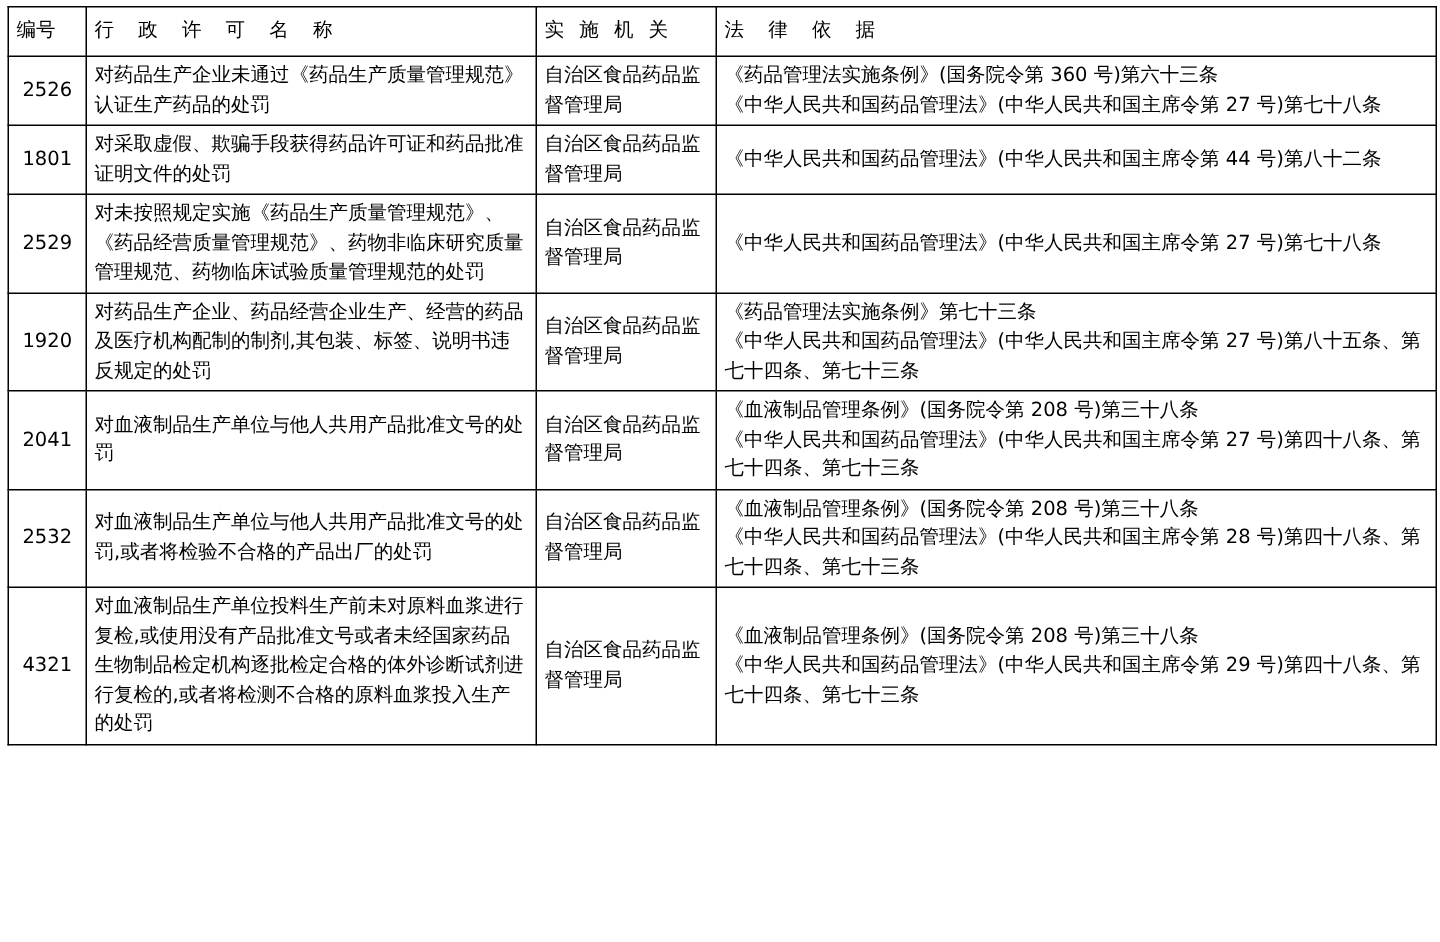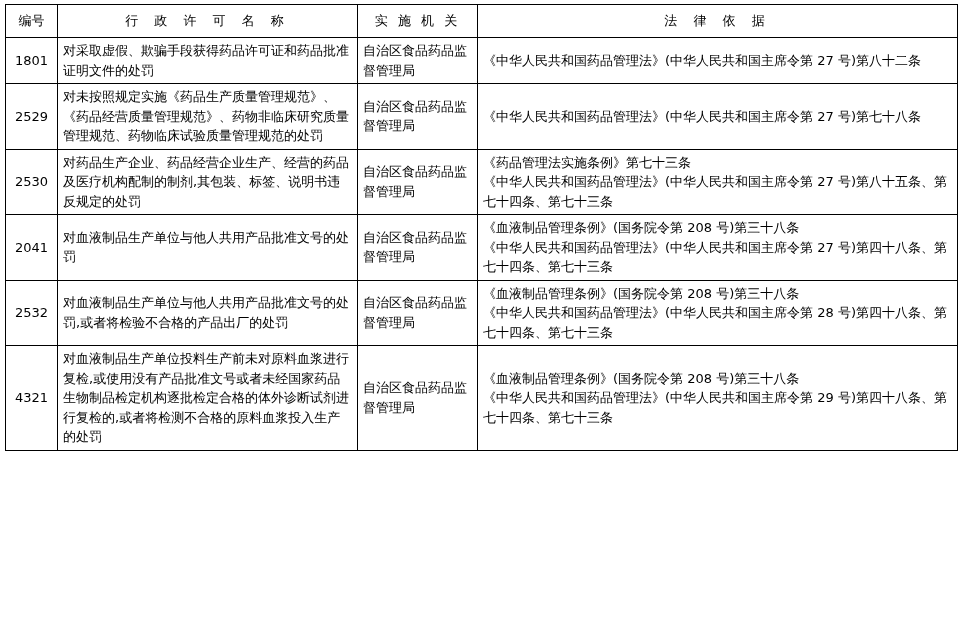--- a/index.html
+++ b/index.html
@@ -29,21 +29,21 @@
   table.doc-table th,
   table.doc-table td {
     border: 1px solid #000000;
     vertical-align: middle;
     padding: 3px 5px;
     font-size: 13px;
     line-height: 1.5;
   }
   thead th {
     font-weight: normal;
-    text-align: center;
+    text-align: left;
     height: 26px;
     padding: 2px 4px;
     font-size: 14px;
     margin-top: 24px;
   }
   .th-spread {
     letter-spacing: 6px;
     padding-left: 6px;
   }
   .th-spread-sm {
@@ -94,33 +94,42 @@
     <thead>
       <tr>
         <th>编号</th>
         <th class="th-spread">行 政 许 可 名 称</th>
         <th class="th-spread-sm">实 施 机 关</th>
         <th class="th-spread">法 律 依 据</th>
       </tr>
     </thead>
     <tbody>
       <tr>
+        <td class="num">2526</td>
+        <td class="name">对药品生产企业未通过《药品生产质量管理规范》认证生产药品的处罚</td>
+        <td class="org">自治区食品药品监督管理局</td>
+        <td class="law">
+            <span class="law-line">《药品管理法实施条例》(国务院令第 360 号)第六十三条</span>
+            <span class="law-line">《中华人民共和国药品管理法》(中华人民共和国主席令第 27 号)第七十八条</span>
+          </td>
+      </tr>
+      <tr>
         <td class="num">1801</td>
         <td class="name">对采取虚假、欺骗手段获得药品许可证和药品批准证明文件的处罚</td>
         <td class="org">自治区食品药品监督管理局</td>
-        <td class="law">《中华人民共和国药品管理法》(中华人民共和国主席令第 27 号)第八十二条</td>
+        <td class="law">《中华人民共和国药品管理法》(中华人民共和国主席令第 44 号)第八十二条</td>
       </tr>
       <tr>
         <td class="num">2529</td>
         <td class="name">对未按照规定实施《药品生产质量管理规范》、《药品经营质量管理规范》、药物非临床研究质量管理规范、药物临床试验质量管理规范的处罚</td>
         <td class="org">自治区食品药品监督管理局</td>
         <td class="law">《中华人民共和国药品管理法》(中华人民共和国主席令第 27 号)第七十八条</td>
       </tr>
       <tr>
-        <td class="num">2530</td>
+        <td class="num">1920</td>
         <td class="name">对药品生产企业、药品经营企业生产、经营的药品及医疗机构配制的制剂,其包装、标签、说明书违反规定的处罚</td>
         <td class="org">自治区食品药品监督管理局</td>
         <td class="law">
             <span class="law-line">《药品管理法实施条例》第七十三条</span>
             <span class="law-line">《中华人民共和国药品管理法》(中华人民共和国主席令第 27 号)第八十五条、第七十四条、第七十三条</span>
           </td>
       </tr>
       <tr>
         <td class="num">2041</td>
         <td class="name">对血液制品生产单位与他人共用产品批准文号的处罚</td>

